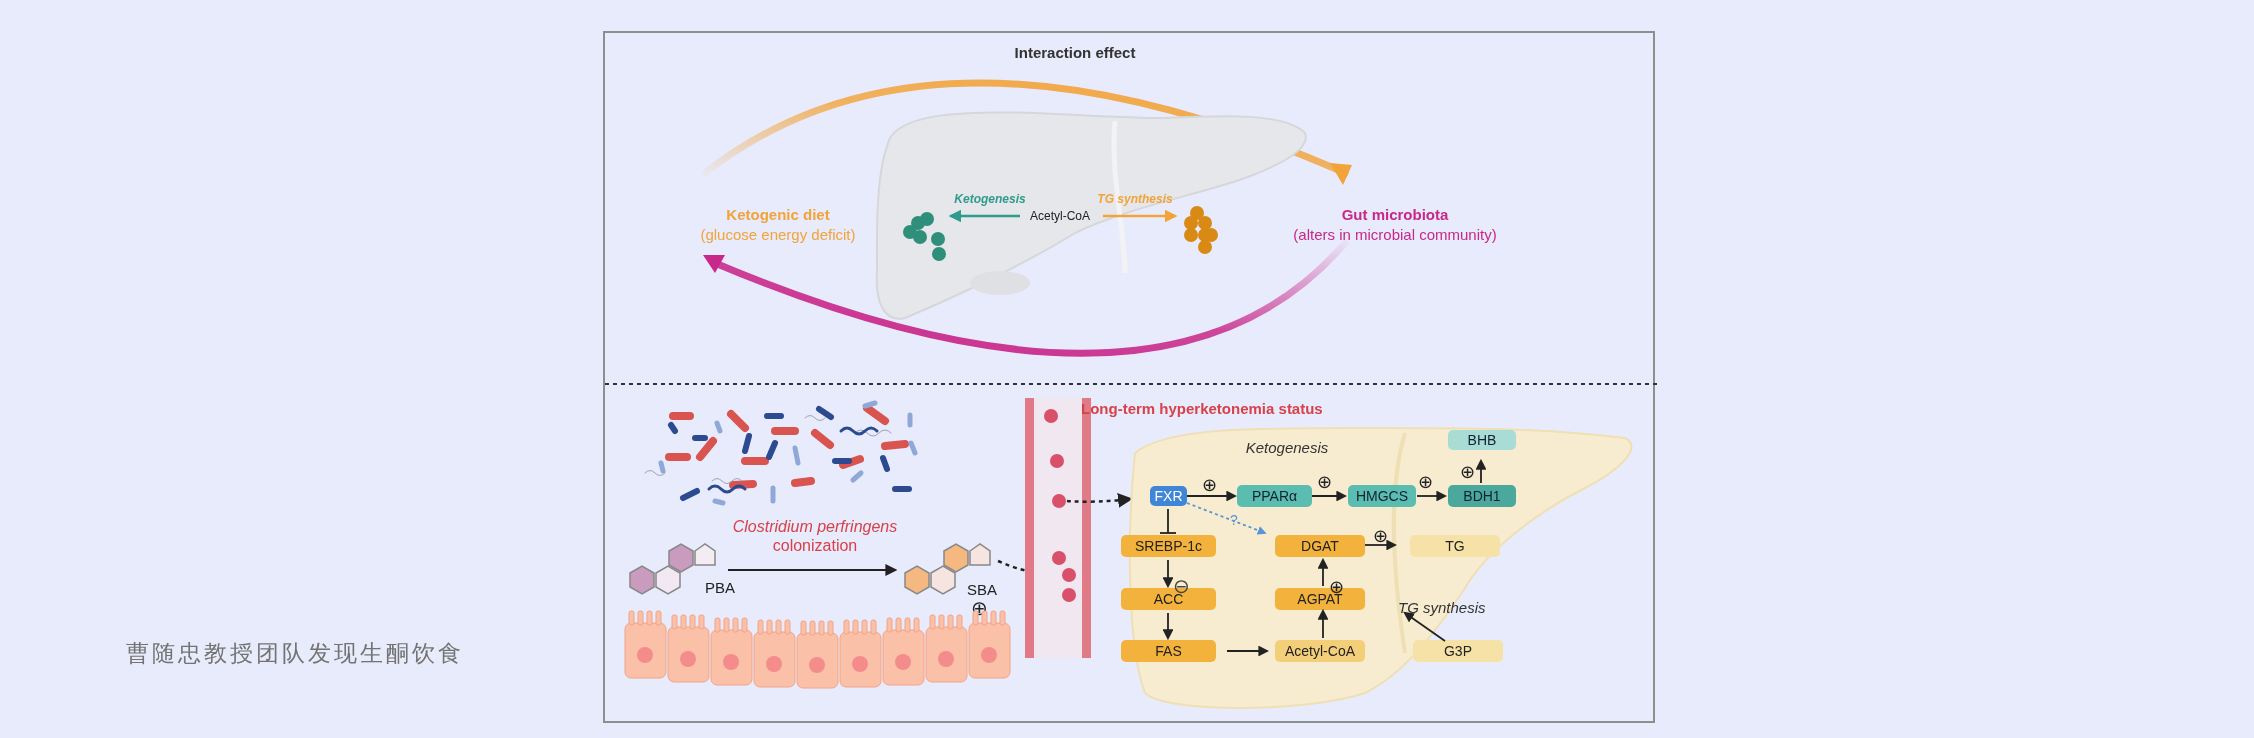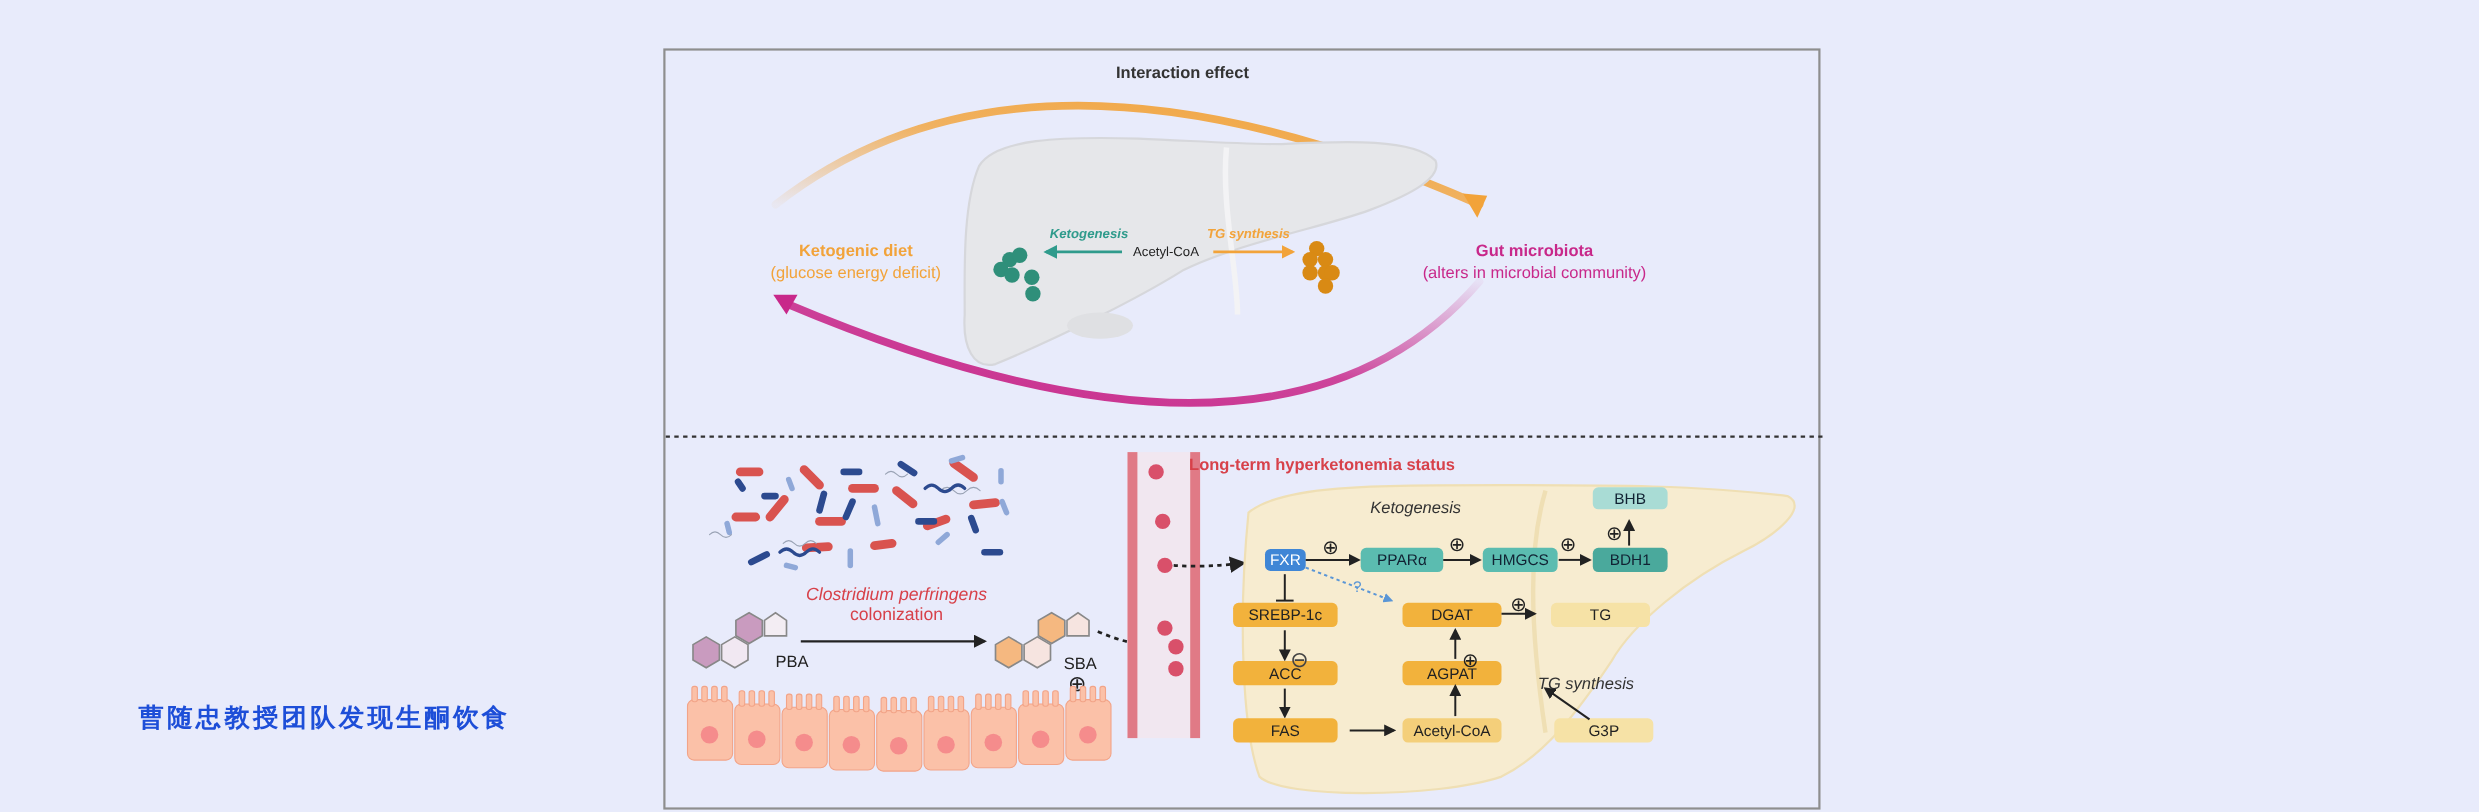--- a/index.html
+++ b/index.html
@@ -1,18 +1,18 @@
 <!DOCTYPE html>
 <html><head>
 <meta charset="utf-8">
 <style>
   html, body { margin:0; padding:0; }
   body { width:2254px; height:738px; background:#e8ebfb; position:relative; overflow:hidden; font-family:"Liberation Sans", sans-serif; }
-  .caption { position:absolute; left:126px; top:636px; font-family:"DejaVu Sans", sans-serif; font-weight:bold; font-size:23px; line-height:35px; color:#1d4ed8; letter-spacing:3px; }
-  .figure { position:absolute; left:603px; top:44px; width:1052px; height:692px; border:2px solid #8e8e8e; background:#e8ebfb; box-sizing:border-box; }
+  .caption { position:absolute; left:126px; top:636px; font-family:"DejaVu Sans", sans-serif; font-weight:normal; font-size:23px; line-height:35px; color:#737373; letter-spacing:3px; }
+  .figure { position:absolute; left:603px; top:31px; width:1052px; height:692px; border:2px solid #8e8e8e; background:#e8ebfb; box-sizing:border-box; }
   svg { position:absolute; left:0; top:0; }
   .t { font-family:"Liberation Sans", sans-serif; }
 </style>
 </head>
 <body>
 
 <div class="caption">
   <div>曹随忠教授团队发现生酮饮食</div>
 </div>
 

